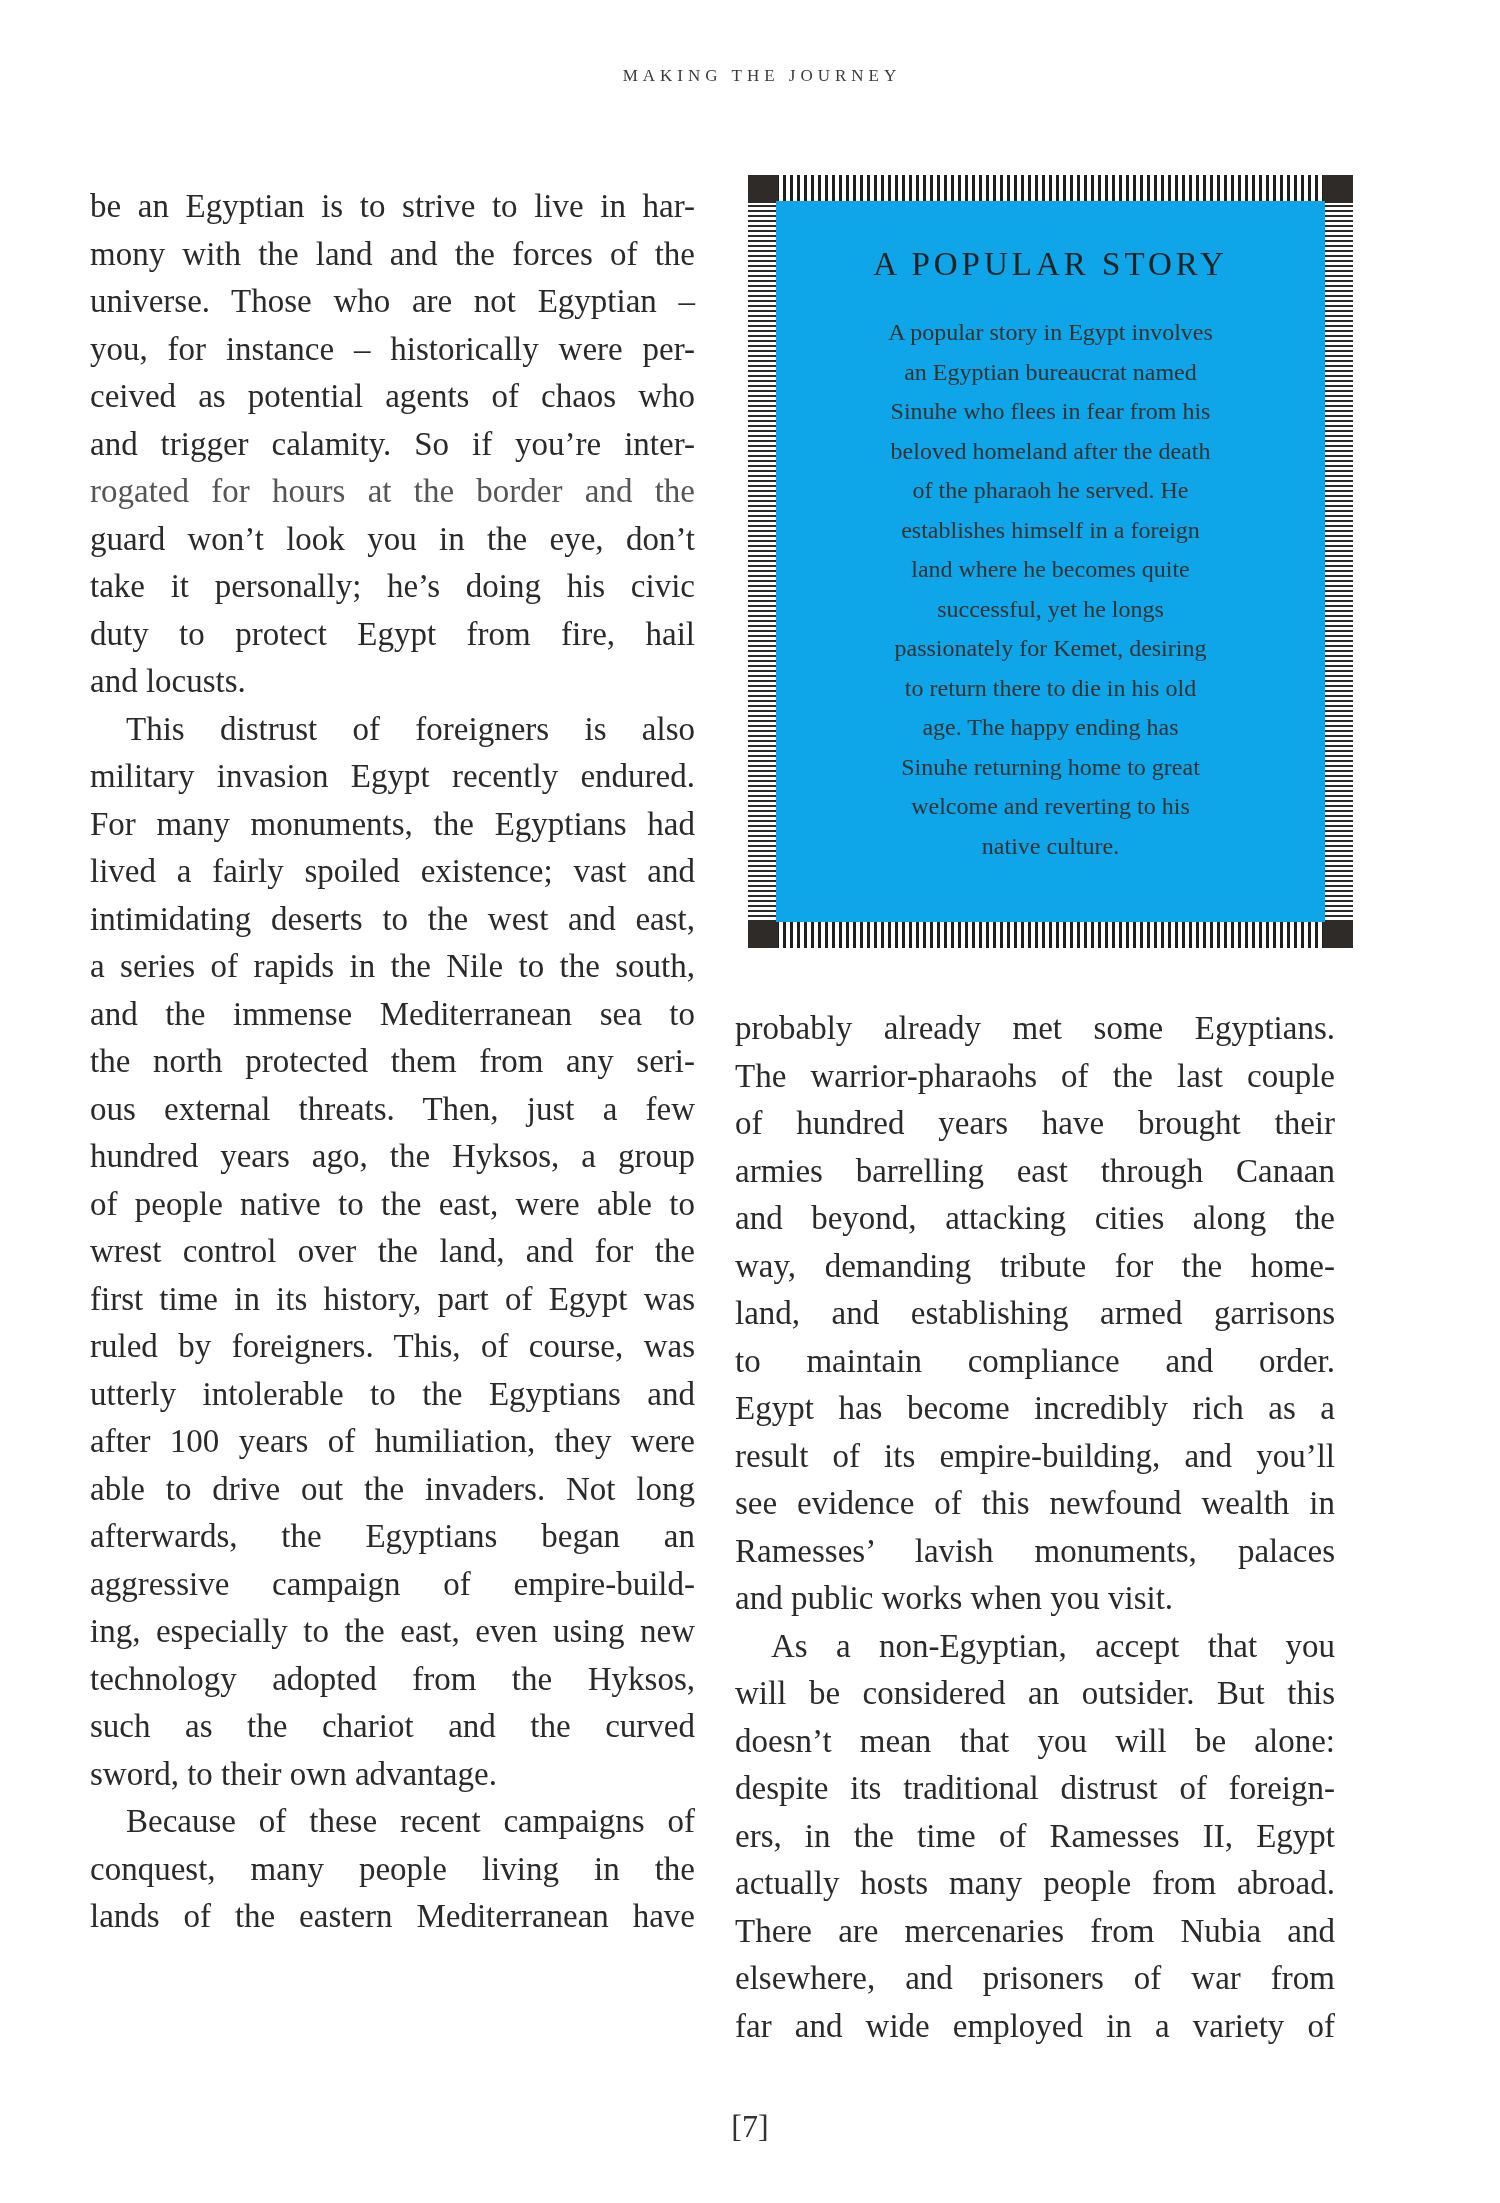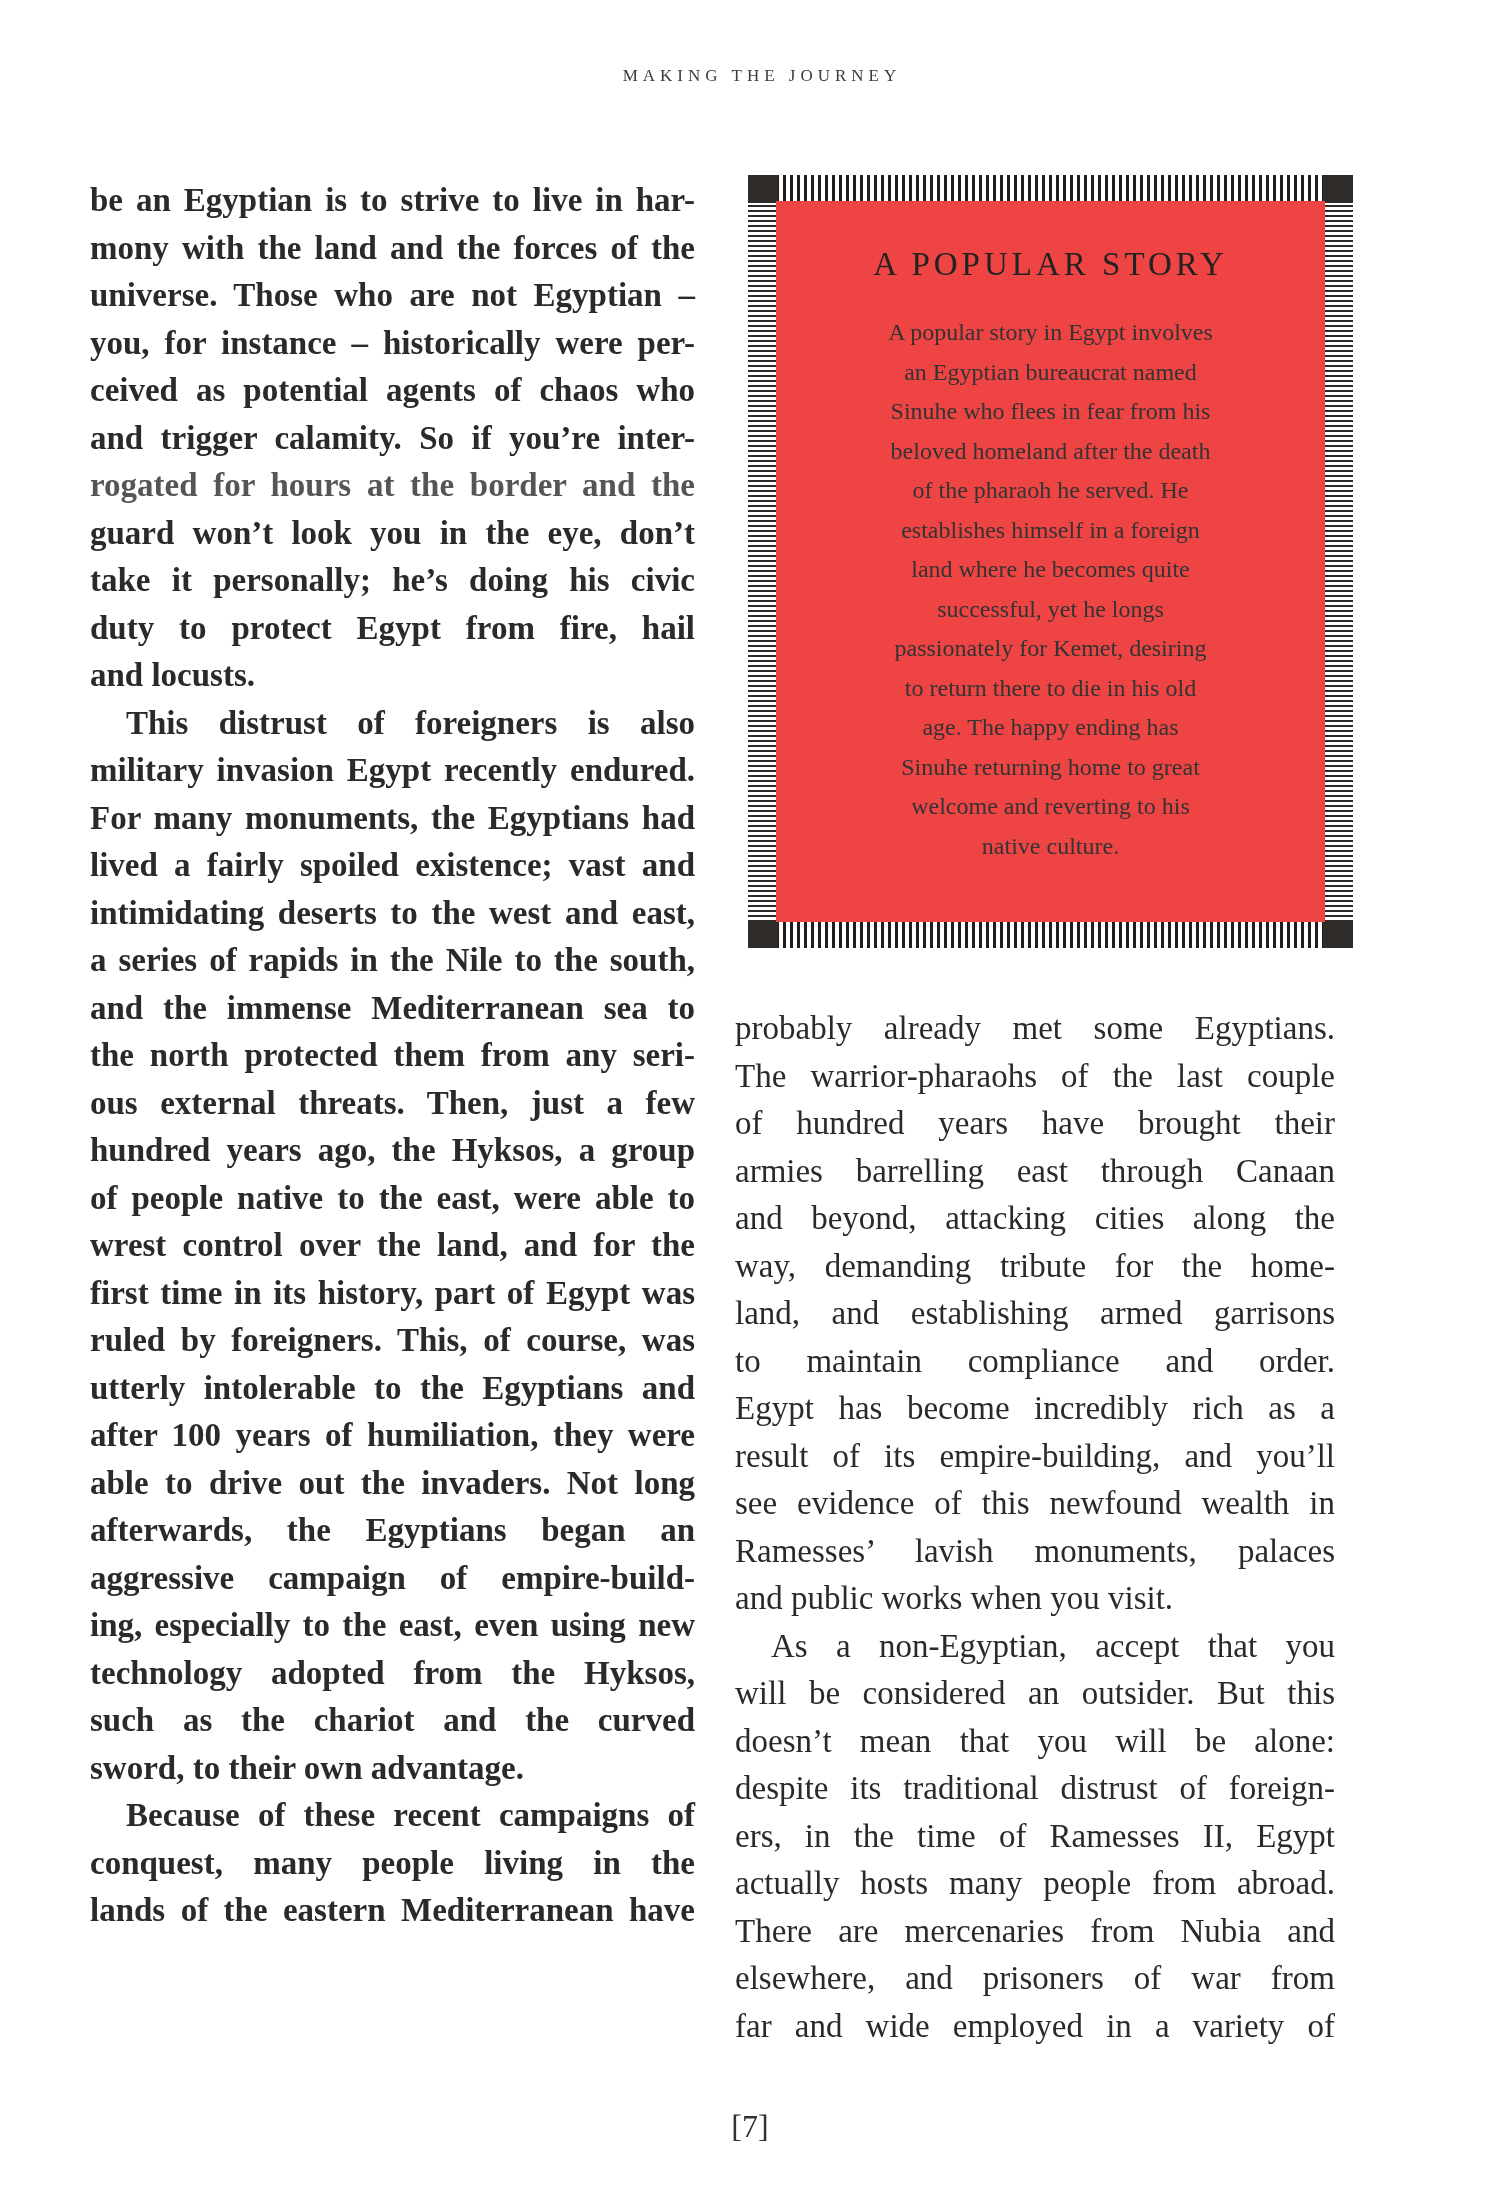--- a/index.html
+++ b/index.html
@@ -1,37 +1,37 @@
 <!DOCTYPE html>
 <html><head>
 <meta charset="utf-8">
 <style>
   html, body { margin:0; padding:0; background:#ffffff; }
   body { width:1500px; height:2203px; position:relative; overflow:hidden;
          font-family:"Liberation Serif","DejaVu Serif",serif; color:#222; }
   .running-head { position:absolute; left:0; width:1500px; top:66px; text-align:center;
          font-size:17px; letter-spacing:5px; color:#3a3a3a;margin-left:12px; }
   .col { position:absolute; font-size:33px; color:#2a2a2a; }
-  .col-left { left:90px; width:605px; top:177px;font-weight:bold; }
+  .col-left { left:90px; width:605px; top:183px; }
   .col-right { left:735px; width:600px; top:1005px; }
   .line { display:block; height:47.5px; line-height:47.5px; white-space:nowrap;
           text-align:justify; text-align-last:justify; }
   .line.last { text-align-last:left; }
   .line.indent { padding-left:36px; }
   .sidebar { position:absolute; left:748px; top:175px; width:605px; height:773px; box-sizing:border-box; }
   .bar-top, .bar-bot { position:absolute; left:0; right:0; height:26px;
      background: repeating-linear-gradient(90deg, #1e1e1e 0 3px, #ffffff 3px 7px); }
   .bar-top { top:0; } .bar-bot { bottom:0; }
   .bar-left, .bar-right { position:absolute; top:0; bottom:0; width:28px;
      background: repeating-linear-gradient(180deg, #2a2a2a 0 2px, #ffffff 2px 5px); }
   .bar-left { left:0; } .bar-right { right:0; }
   .corner { position:absolute; width:30px; height:28px; background:#2e2b28; }
   .c-tl { left:0; top:0; } .c-tr { right:0; top:0; }
   .c-bl { left:0; bottom:0; } .c-br { right:0; bottom:0; }
-  .sidebar-inner { position:absolute; left:28px; right:28px; top:26px; bottom:26px; background:#ef4444; }
+  .sidebar-inner { position:absolute; left:28px; right:28px; top:26px; bottom:26px; background:#0ea5e9; }
   .sidebar-title { position:absolute; left:0; right:0; top:45px; text-align:center;
      font-size:33px; letter-spacing:4px; color:#222; }
   .sidebar-body { position:absolute; left:0; right:0; top:112px; text-align:center;
      font-size:24px; color:#333; }
   .sidebar-body .bline { display:block; height:39.5px; line-height:39.5px; white-space:nowrap; }
   .page-number { position:absolute; left:0; width:1500px; top:2108px; text-align:center;
      font-size:32px; color:#333; }
 </style>
 </head>
 <body>

